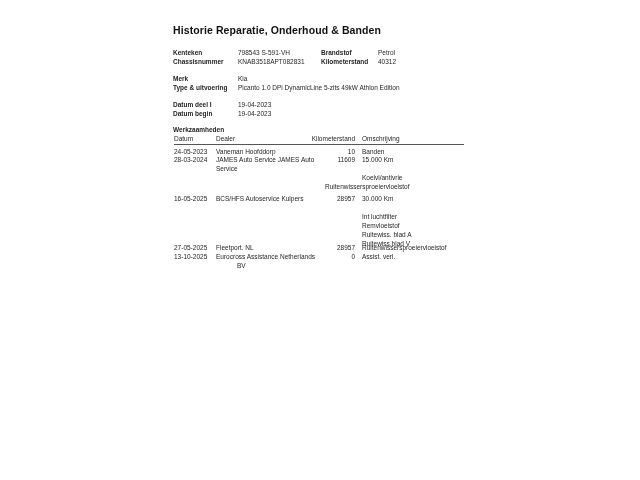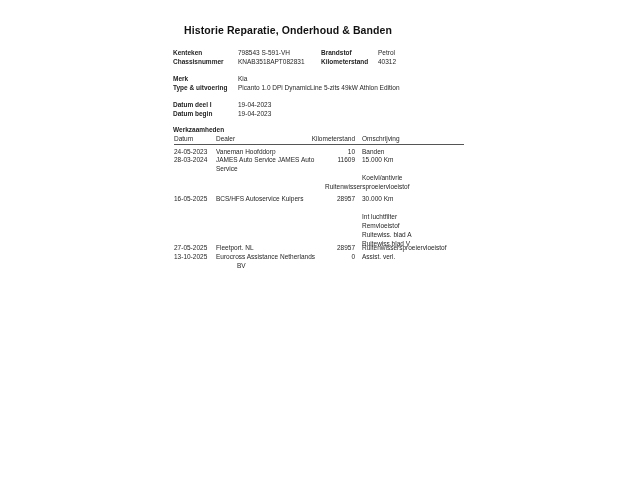--- a/index.html
+++ b/index.html
@@ -1,18 +1,18 @@
 <!DOCTYPE html>
 <html><head>
 <meta charset="utf-8">
 <style>
   html,body{margin:0;padding:0;background:#fff;}
   .page{position:relative;width:640px;height:480px;background:#ffffff;overflow:hidden;
         font-family:"Liberation Sans",sans-serif;color:#1f1f1f;}
-  .title{position:absolute;left:184px;top:24px;margin:0;font-size:10.5px;font-weight:bold;
+  .title{position:absolute;left:173px;top:24px;margin:0;font-size:10.5px;font-weight:bold;
          color:#111;white-space:nowrap;letter-spacing:0.1px;}
   .kv{position:absolute;left:0;width:640px;height:9px;font-size:6.5px;line-height:8px;}
   .c1{position:absolute;left:173px;font-weight:bold;white-space:nowrap;}
   .c2{position:absolute;left:238px;white-space:nowrap;}
   .c3{position:absolute;left:321px;font-weight:bold;white-space:nowrap;}
   .c4{position:absolute;left:378px;white-space:nowrap;}
   .section-title{position:absolute;left:173px;top:126px;font-size:6.5px;font-weight:bold;white-space:nowrap;}
   .thead{position:absolute;left:174px;top:135px;width:290px;height:9px;font-size:6.5px;
          border-bottom:1px solid #555;}
   .h-datum{position:absolute;left:0;white-space:nowrap;}

